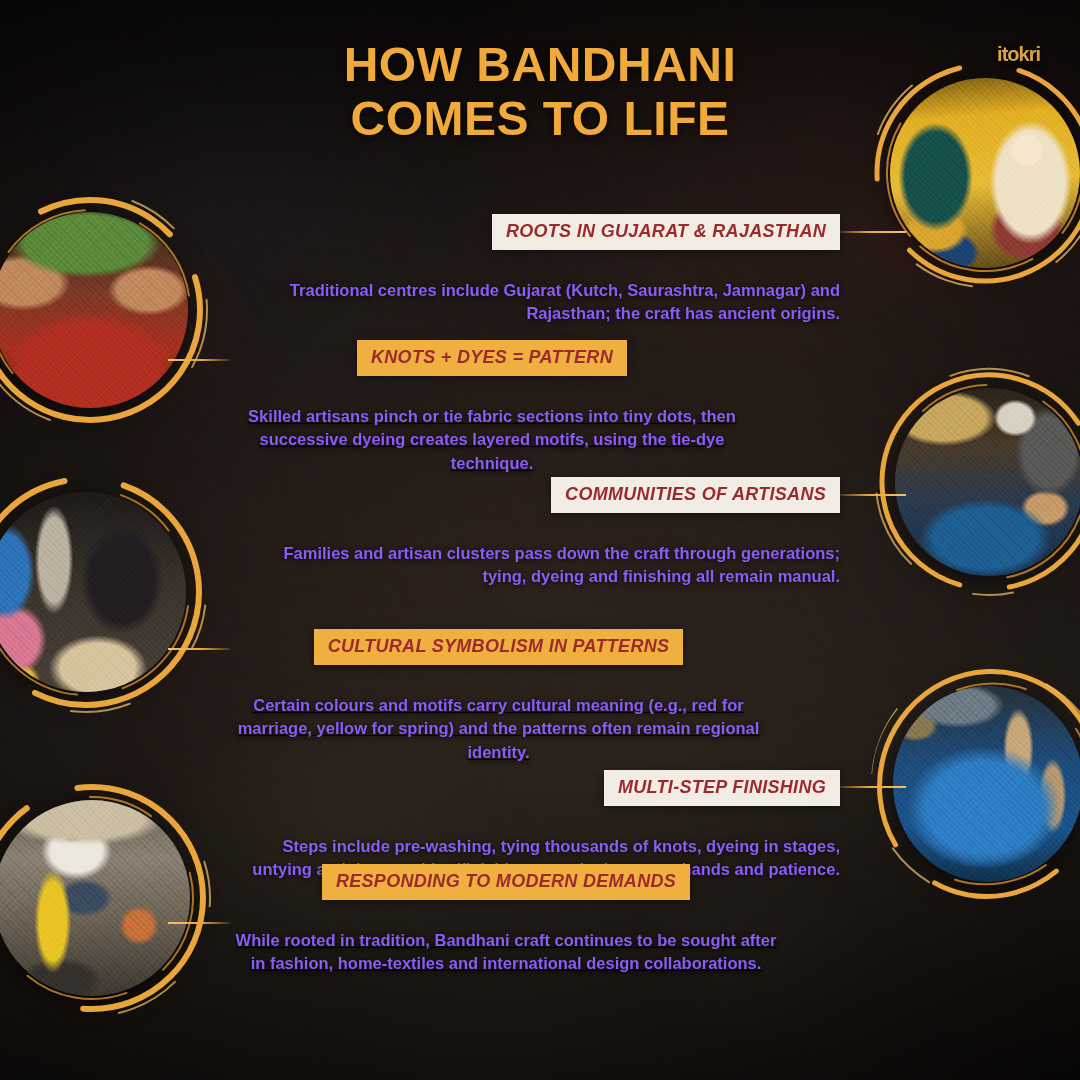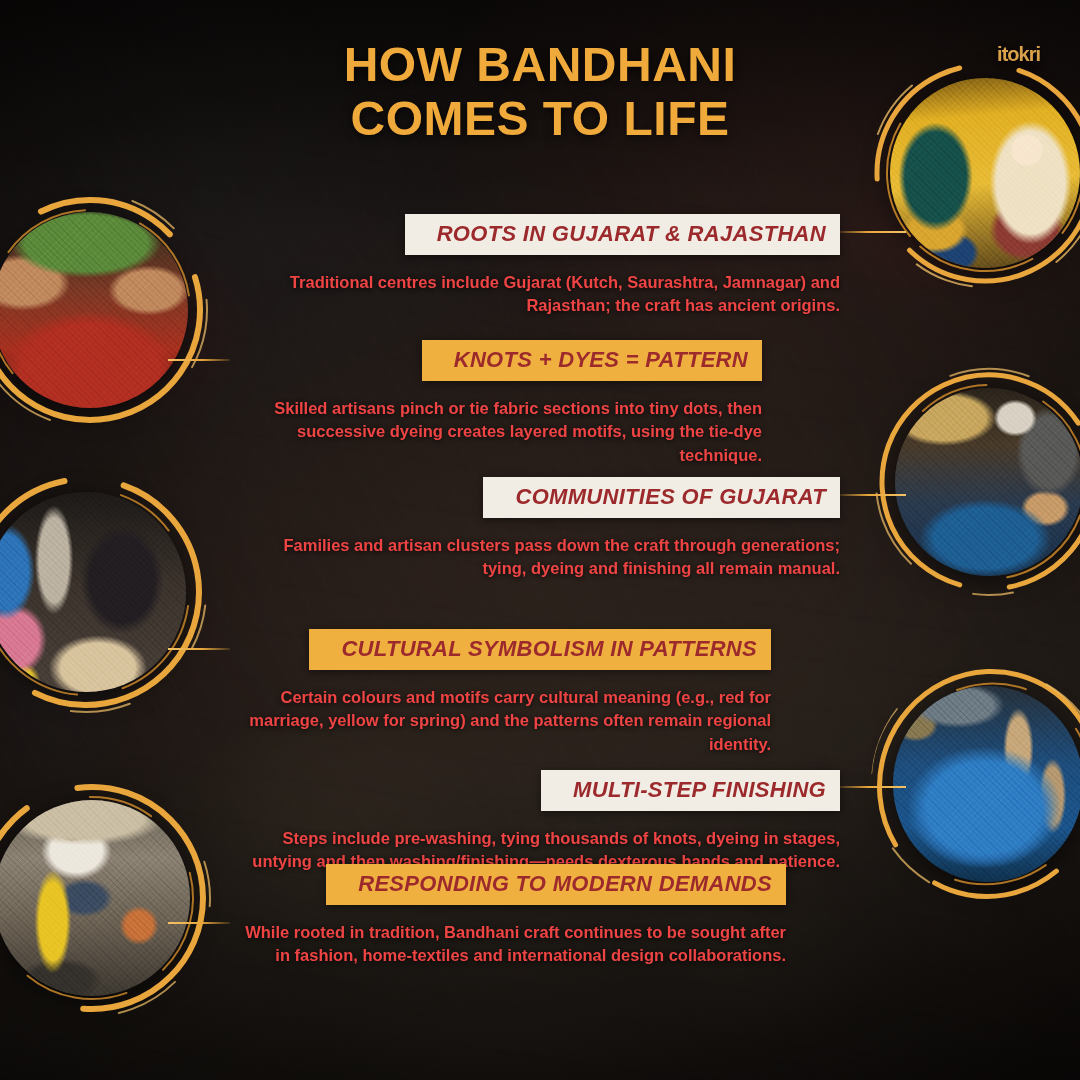--- a/index.html
+++ b/index.html
@@ -72,37 +72,37 @@
     position:absolute; top:44px; right:40px; z-index:45;
     font-size:20px; font-weight:bold; letter-spacing:-1px;
     color:#D9A24A; line-height:1;
     text-shadow:0 2px 6px rgba(0,0,0,.7);
   }
 
   
   .section { position:absolute; z-index:35; }
   .tag {
     display:inline-block;
-    font-size:22px; font-weight:bold; font-style:italic;
+    font-size:18px; font-weight:bold; font-style:italic;
     letter-spacing:.3px;
-    padding:7px 14px 8px 32px;
+    padding:7px 14px 8px 14px;
     color:#9C2A2C;
     white-space:nowrap;
     box-shadow:0 2px 8px rgba(0,0,0,.45);
   }
   .tag.cream { background:#F1ECE4; }
   .tag.amber { background:#F0B040; }
   .body-text {
-    margin-top:16px;
+    margin-top:29px;
     font-size:16.5px; font-weight:bold; line-height:1.42;
-    color:#ef4444;
+    color:#8b5cf6;
     text-shadow:0 1px 5px rgba(0,0,0,.8);
   }
   .align-right { text-align:right; }
-  .align-left  { text-align:right; }
+  .align-left  { text-align:center;text-decoration:underline; }
 
   
   .leader {
     position:absolute; height:2px; z-index:34;
     background:linear-gradient(90deg, rgba(240,176,64,.15), #E8A63C 45%, #F3C268);
   }
   .leader.rev {
     background:linear-gradient(270deg, rgba(240,176,64,.15), #E8A63C 45%, #F3C268);
   }
 
@@ -293,21 +293,21 @@
     <div class="tag cream">ROOTS IN GUJARAT &amp; RAJASTHAN</div>
     <div class="body-text">Traditional centres include Gujarat (Kutch, Saurashtra, Jamnagar) and Rajasthan; the craft has ancient origins.</div>
   </div>
 
   <div class="section align-left" style="left:222px; top:340px; width:540px;">
     <div class="tag amber">KNOTS + DYES = PATTERN</div>
     <div class="body-text">Skilled artisans pinch or tie fabric sections into tiny dots, then successive dyeing creates layered motifs, using the tie-dye technique.</div>
   </div>
 
   <div class="section align-right" style="left:250px; top:477px; width:590px;">
-    <div class="tag cream">COMMUNITIES OF GUJARAT</div>
+    <div class="tag cream">COMMUNITIES OF ARTISANS</div>
     <div class="body-text">Families and artisan clusters pass down the craft through generations; tying, dyeing and finishing all remain manual.</div>
   </div>
 
   <div class="section align-left" style="left:226px; top:629px; width:545px;">
     <div class="tag amber">CULTURAL SYMBOLISM IN PATTERNS</div>
     <div class="body-text">Certain colours and motifs carry cultural meaning (e.g., red for marriage, yellow for spring) and the patterns often remain regional identity.</div>
   </div>
 
   <div class="section align-right" style="left:252px; top:770px; width:588px;">
     <div class="tag cream">MULTI-STEP FINISHING</div>

